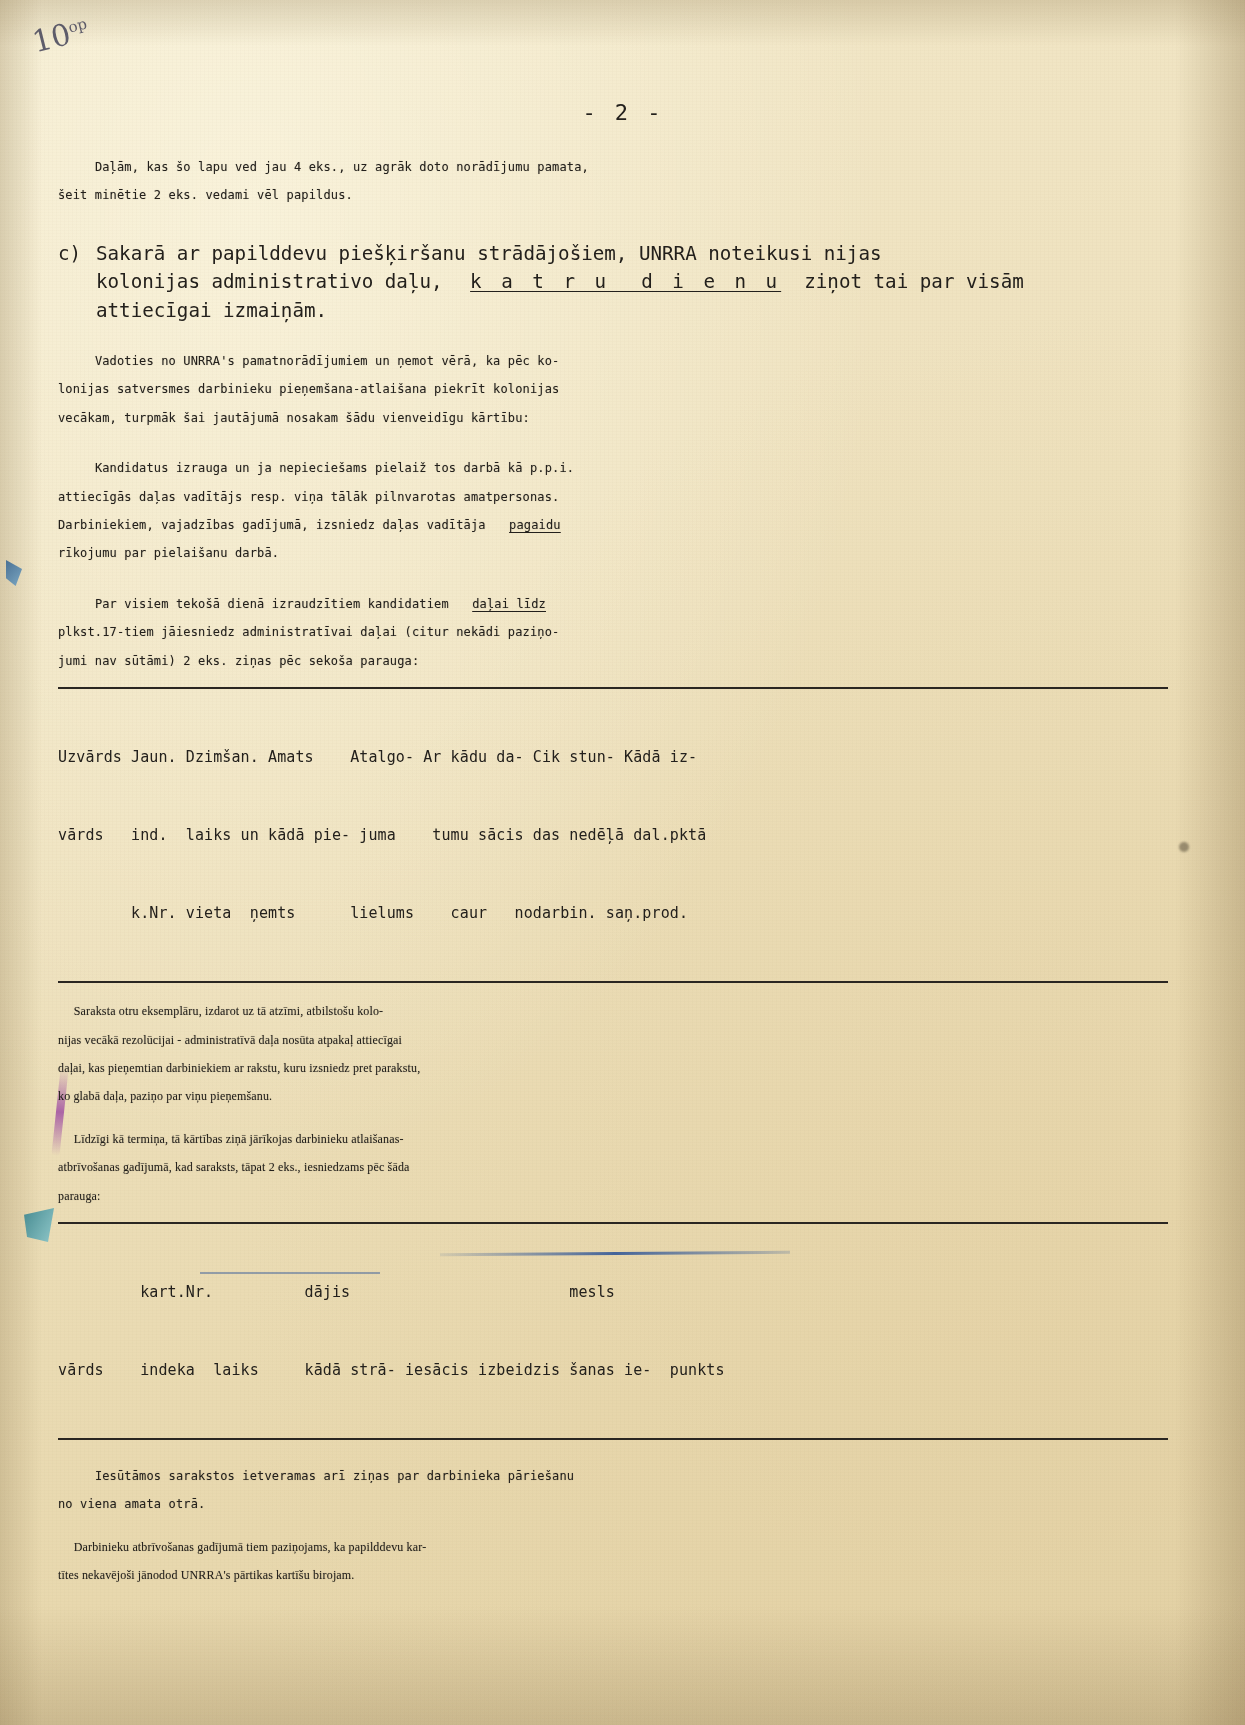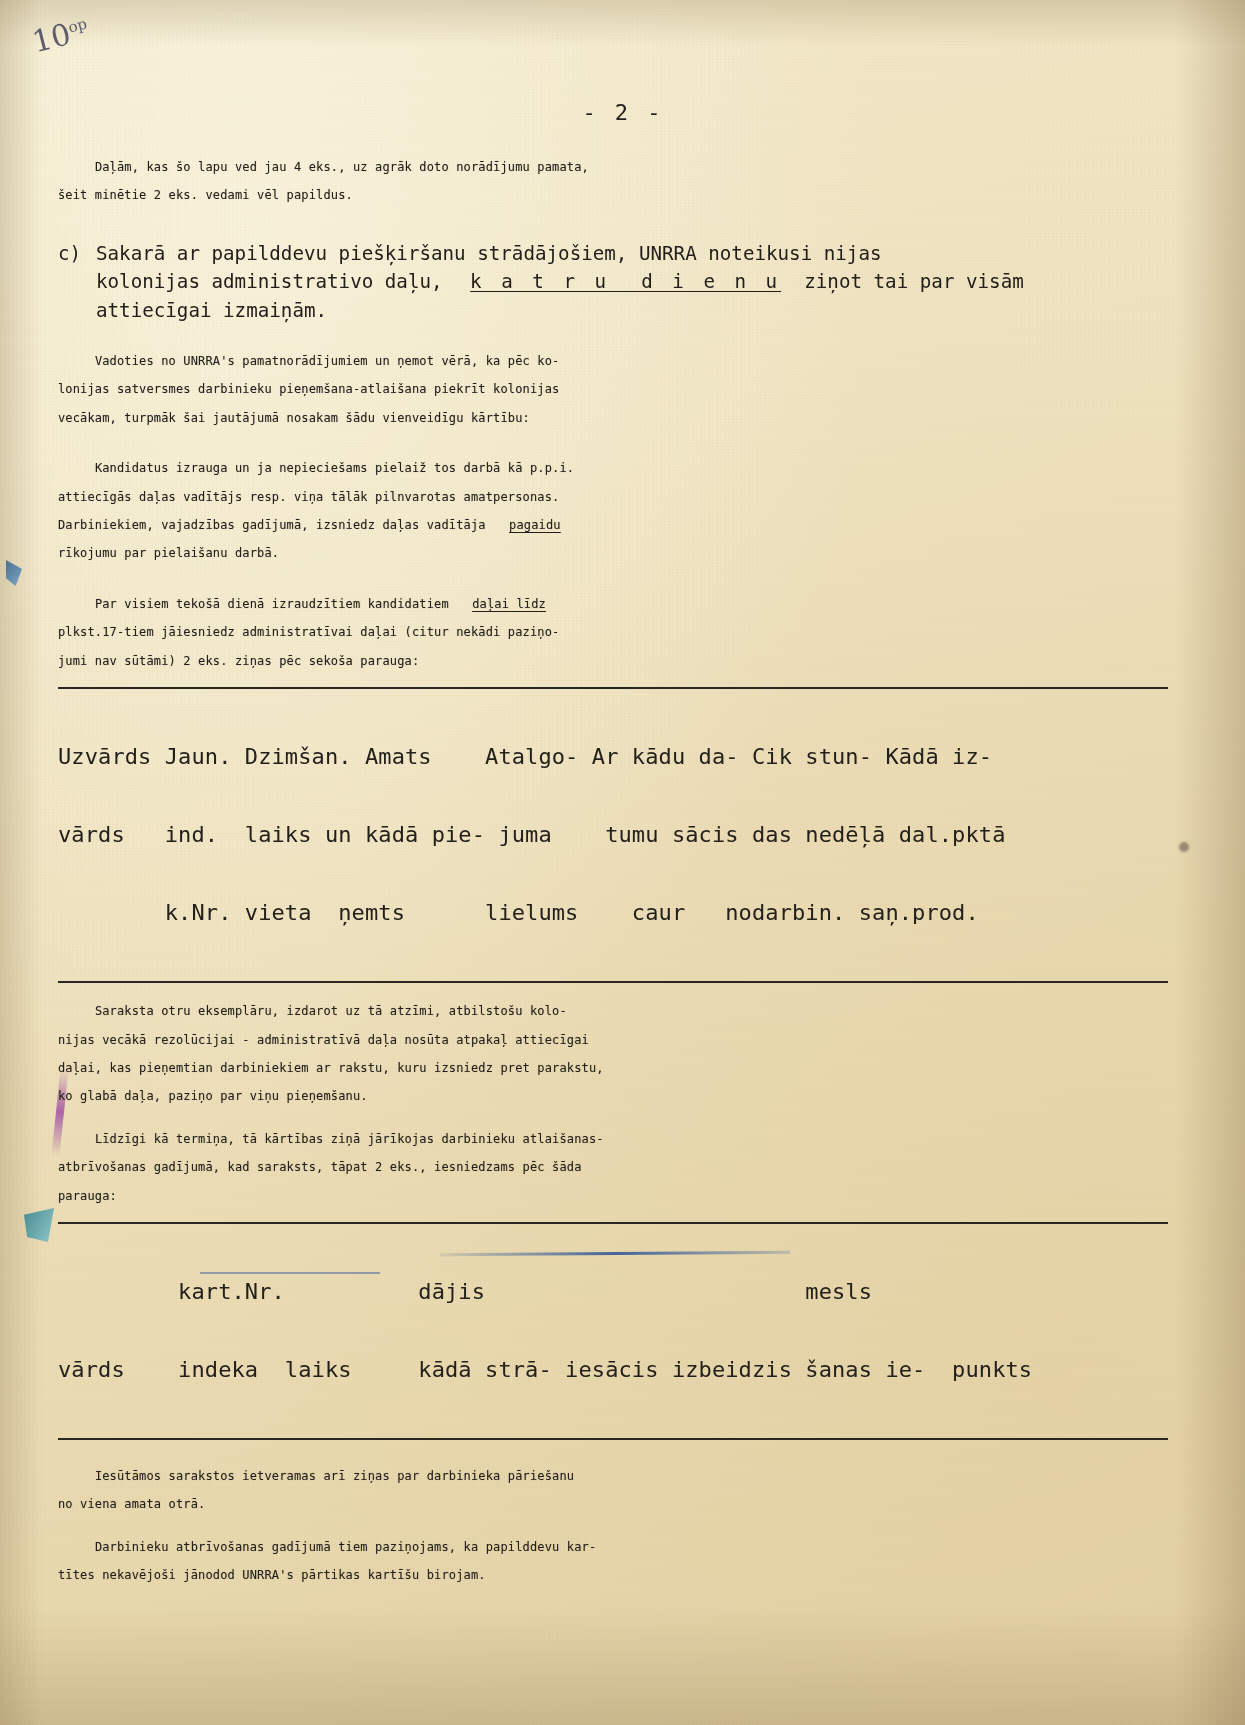--- a/index.html
+++ b/index.html
@@ -72,40 +72,40 @@
   }
 
   .para {
     font-size: 12px;
     line-height: 28.4px;
     letter-spacing: 0.15px;
     margin: 0 0 0 0;
     white-space: pre-wrap;
     text-shadow: 0 0 1px rgba(40,34,24,0.25);
   }
-  .gap-s { margin-top: 14px; }
+  .gap-s { margin-top: 14px; font-family: Liberation Serif, serif; }
   .gap-m { margin-top: 22px; }
   .gap-l { margin-top: 30px; }
 
   .sp { letter-spacing: 4px; }
   .u { text-decoration: underline; text-underline-offset: 3px; margin-left: 16px; }
 
   .clause {
     display: flex;
     gap: 0;
     font-size: 19.2px;
     line-height: 28.4px;
   }
   .clause-marker { width: 38px; flex: 0 0 38px; }
   .clause-body { flex: 1; white-space: pre-wrap; }
 
   
   .doc-table {
     margin-top: 12px;
-    font-size: 22px;
+    font-size: 15px;
     line-height: 26px;
     border-top: 2px solid #2a2621;
     border-bottom: 2px solid #2a2621;
     padding: 3px 0 3px 0;
     white-space: pre;
     letter-spacing: 0.1px;
   }
   .doc-table .row { display: block; }
 
   

